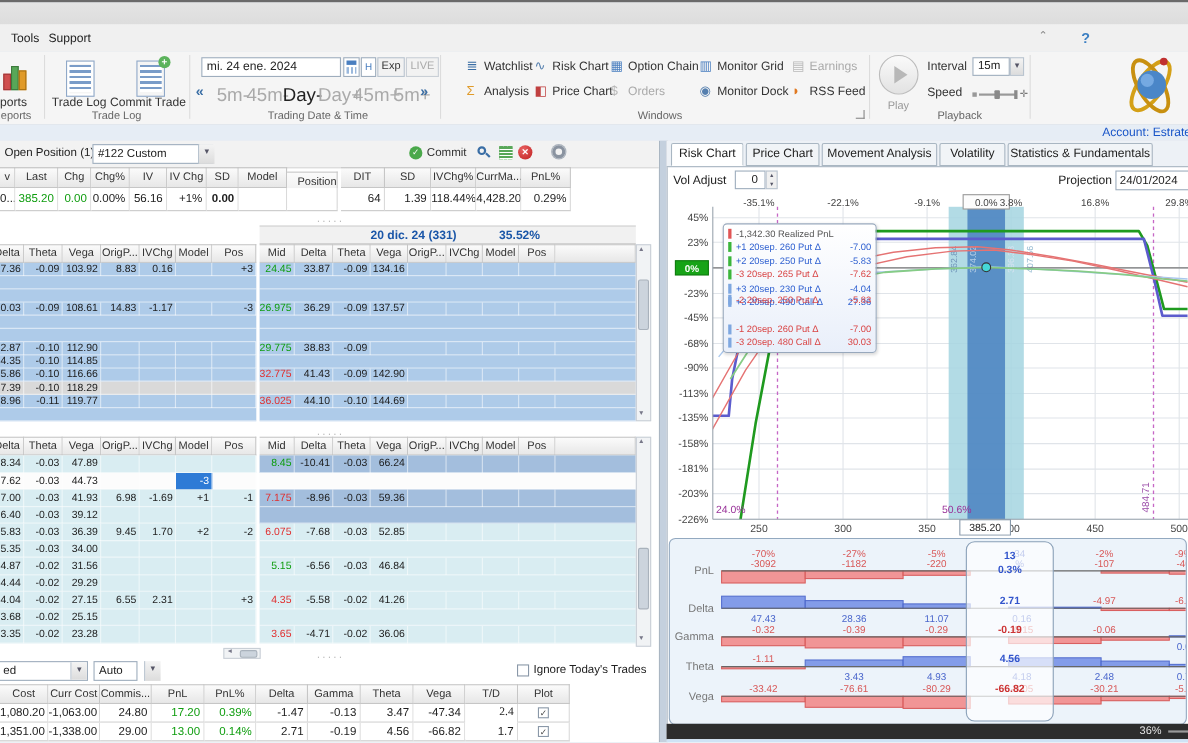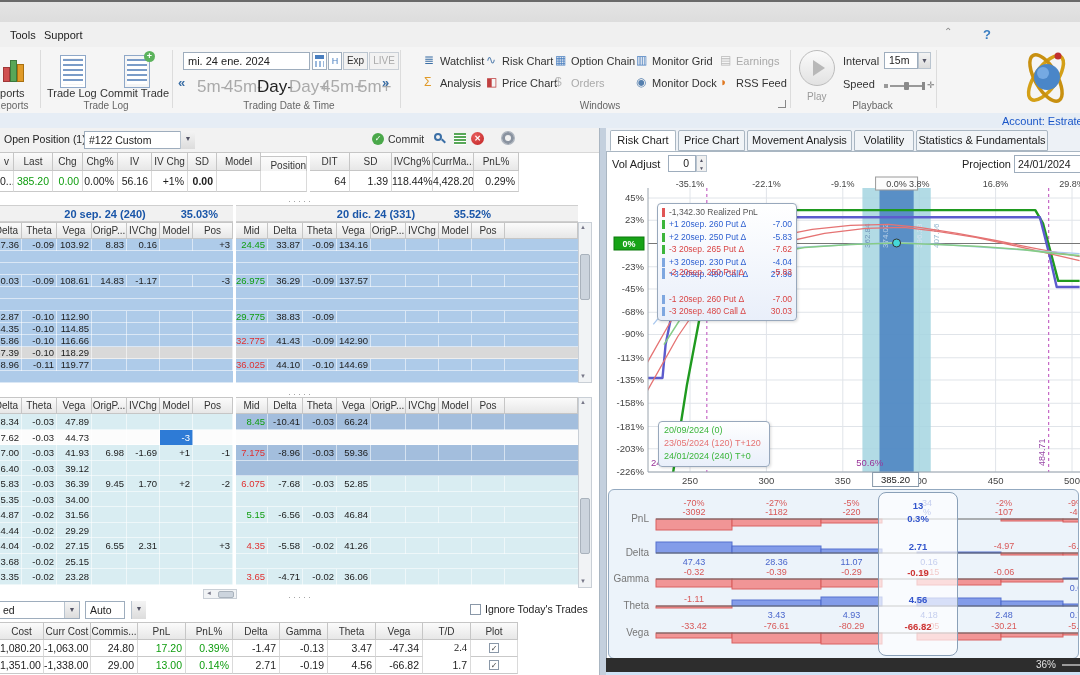--- a/index.html
+++ b/index.html
@@ -290,24 +290,20 @@
     <div class=" td" style="position: absolute; box-sizing: border-box; left: 310px; top: 171px; width: 40px; height: 21px; line-height: 20px;">64</div>
     <div class=" th" style="position: absolute; box-sizing: border-box; left: 350px; top: 152px; width: 42px; height: 19px; line-height: 18px;">SD</div>
     <div class=" td" style="position: absolute; box-sizing: border-box; left: 350px; top: 171px; width: 42px; height: 21px; line-height: 20px;">1.39</div>
     <div class=" th" style="position: absolute; box-sizing: border-box; left: 392px; top: 152px; width: 41px; height: 19px; line-height: 18px;">IVChg%</div>
     <div class=" td" style="position: absolute; box-sizing: border-box; left: 392px; top: 171px; width: 41px; height: 21px; line-height: 20px;">118.44%</div>
     <div class=" th" style="position: absolute; box-sizing: border-box; left: 433px; top: 152px; width: 41px; height: 19px; line-height: 18px;">CurrMa...</div>
     <div class=" td" style="position: absolute; box-sizing: border-box; left: 433px; top: 171px; width: 41px; height: 21px; line-height: 20px;">4,428.20</div>
     <div class=" th" style="position: absolute; box-sizing: border-box; left: 474px; top: 152px; width: 45px; height: 19px; line-height: 18px;">PnL%</div>
     <div class=" td" style="position: absolute; box-sizing: border-box; left: 474px; top: 171px; width: 45px; height: 21px; line-height: 20px;">0.29%</div>
     <div style="position: absolute; box-sizing: border-box; left: 288px; top: 196px; color: rgb(153, 153, 153); font-size: 9px; letter-spacing: 2px;">·····</div>
-    <div style="position: absolute; box-sizing: border-box; left: 0px; top: 205px; width: 233px; height: 17px; background: rgb(241, 241, 241); border-bottom: 1px solid rgb(207, 207, 207); border-top: 1px solid rgb(207, 207, 207);">
-      <div style="position: absolute; box-sizing: border-box; left: 30px; top: 2px; width: 150px; text-align: center; font-size: 11px; font-weight: bold; color: rgb(26, 86, 168); white-space: nowrap;">20 sep. 24 (240)</div>
-      <div style="position: absolute; box-sizing: border-box; left: 160px; top: 2px; width: 58px; text-align: right; font-size: 11px; font-weight: bold; color: rgb(26, 86, 168);">35.03%</div>
-    </div>
     <div style="position: absolute; box-sizing: border-box; left: 236px; top: 205px; width: 342px; height: 17px; background: rgb(241, 241, 241); border-bottom: 1px solid rgb(207, 207, 207); border-top: 1px solid rgb(207, 207, 207);">
       <div style="position: absolute; box-sizing: border-box; left: 60px; top: 2px; width: 160px; text-align: center; font-size: 11px; font-weight: bold; color: rgb(26, 86, 168); white-space: nowrap;">20 dic. 24 (331)</div>
       <div style="position: absolute; box-sizing: border-box; left: 195px; top: 2px; width: 60px; text-align: right; font-size: 11px; font-weight: bold; color: rgb(26, 86, 168);">35.52%</div>
     </div>
     <div class=" th" style="position: absolute; box-sizing: border-box; left: -8px; top: 222px; width: 30px; height: 17px; line-height: 16px;">Delta</div>
     <div class=" th" style="position: absolute; box-sizing: border-box; left: 22px; top: 222px; width: 35px; height: 17px; line-height: 16px;">Theta</div>
     <div class=" th" style="position: absolute; box-sizing: border-box; left: 57px; top: 222px; width: 35px; height: 17px; line-height: 16px;">Vega</div>
     <div class=" th" style="position: absolute; box-sizing: border-box; left: 92px; top: 222px; width: 35px; height: 17px; line-height: 16px;">OrigP...</div>
     <div class=" th" style="position: absolute; box-sizing: border-box; left: 127px; top: 222px; width: 33px; height: 17px; line-height: 16px;">IVChg</div>
     <div class=" th" style="position: absolute; box-sizing: border-box; left: 160px; top: 222px; width: 33px; height: 17px; line-height: 16px;">Model</div>
@@ -770,25 +766,20 @@
         <div style="position: absolute; box-sizing: border-box; left: 0px; top: 1px; width: 3px; height: 9px; background: rgb(126, 167, 224);"></div>
         <div style="position: absolute; box-sizing: border-box; left: 7px; top: 0px; font-size: 8.5px; white-space: nowrap; color: rgb(217, 69, 69);">-1 20sep. 260 Put Δ</div>
         <div style="position: absolute; box-sizing: border-box; right: 0px; top: 0px; font-size: 8.5px; color: rgb(217, 69, 69);">-7.00</div>
       </div>
       <div style="position: absolute; box-sizing: border-box; left: 4px; top: 102.2px; width: 130px; height: 12px;">
         <div style="position: absolute; box-sizing: border-box; left: 0px; top: 1px; width: 3px; height: 9px; background: rgb(126, 167, 224);"></div>
         <div style="position: absolute; box-sizing: border-box; left: 7px; top: 0px; font-size: 8.5px; white-space: nowrap; color: rgb(217, 69, 69);">-3 20sep. 480 Call Δ</div>
         <div style="position: absolute; box-sizing: border-box; right: 0px; top: 0px; font-size: 8.5px; color: rgb(217, 69, 69);">30.03</div>
       </div>
     </div>
-    <div class=" tipbox" style="position: absolute; box-sizing: border-box; left: 658px; top: 421px; width: 112px; height: 46px; padding: 3px 5px;">
-      <div style="position: absolute; box-sizing: border-box; left: 5px; top: 3px; font-size: 9px; white-space: nowrap; color: rgb(59, 181, 59);">20/09/2024 (0)</div>
-      <div style="position: absolute; box-sizing: border-box; left: 5px; top: 16px; font-size: 9px; white-space: nowrap; color: rgb(229, 115, 115);">23/05/2024 (120) T+120</div>
-      <div style="position: absolute; box-sizing: border-box; left: 5px; top: 29px; font-size: 9px; white-space: nowrap; color: rgb(59, 181, 59);">24/01/2024 (240) T+0</div>
-    </div>
     <div style="position: absolute; box-sizing: border-box; left: 878px; top: 492px; width: 80px; height: 164px; background: rgba(255, 255, 255, 0.68); border: 1px solid rgb(138, 160, 184); border-radius: 8px;">
       <div style="position: absolute; box-sizing: border-box; left: 0px; top: 7px; width: 78px; text-align: center; font-size: 9.5px; font-weight: bold; color: rgb(51, 85, 204);">13</div>
       <div style="position: absolute; box-sizing: border-box; left: 0px; top: 20px; width: 78px; text-align: center; font-size: 9.5px; font-weight: bold; color: rgb(51, 85, 204);">0.3%</div>
       <div style="position: absolute; box-sizing: border-box; left: 0px; top: 48px; width: 78px; text-align: center; font-size: 9.5px; font-weight: bold; color: rgb(51, 85, 204);">2.71</div>
       <div style="position: absolute; box-sizing: border-box; left: 0px; top: 74px; width: 78px; text-align: center; font-size: 9.5px; font-weight: bold; color: rgb(204, 51, 51);">-0.19</div>
       <div style="position: absolute; box-sizing: border-box; left: 0px; top: 101px; width: 78px; text-align: center; font-size: 9.5px; font-weight: bold; color: rgb(51, 85, 204);">4.56</div>
       <div style="position: absolute; box-sizing: border-box; left: 0px; top: 128px; width: 78px; text-align: center; font-size: 9.5px; font-weight: bold; color: rgb(204, 51, 51);">-66.82</div>
     </div>
   </div>
 

